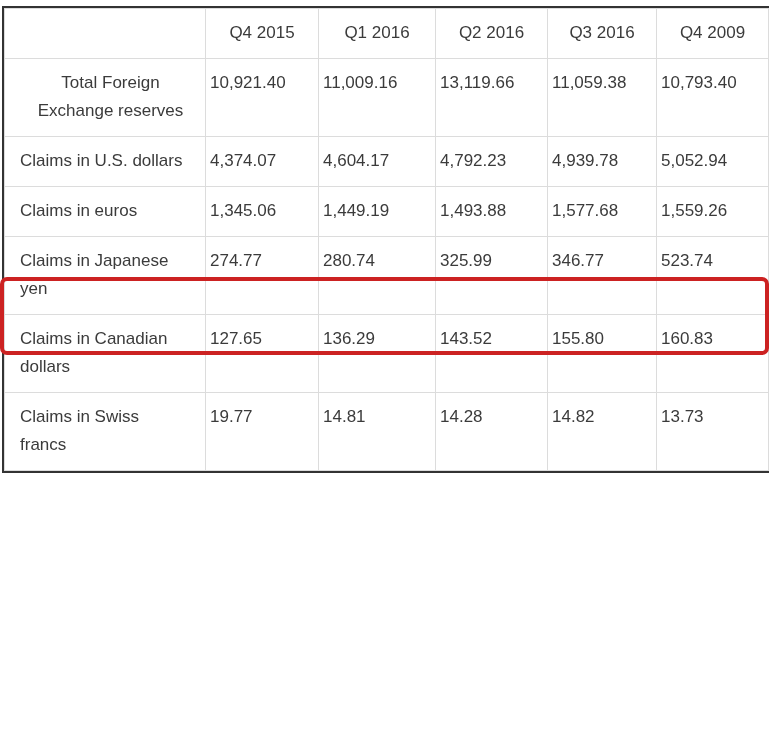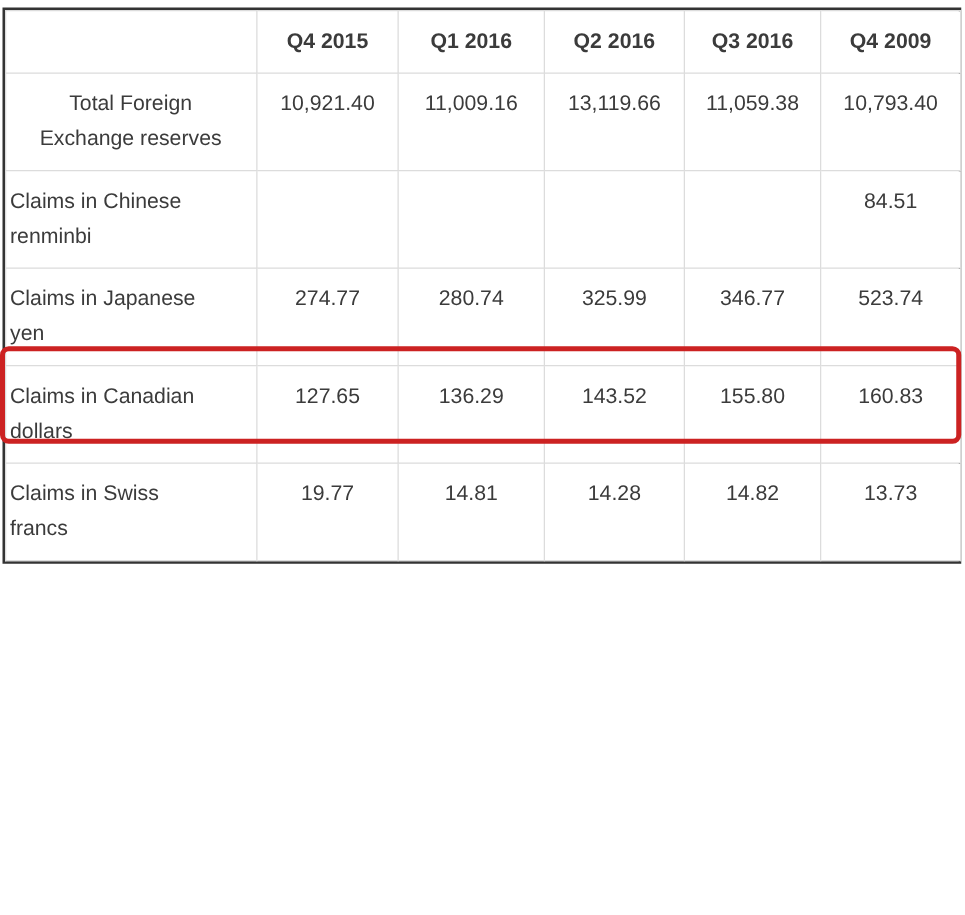--- a/index.html
+++ b/index.html
@@ -49,28 +49,26 @@
     font-size: 17px;
     line-height: 28px;
     font-weight: normal;
     color: var(--text);
     padding: 10px 4px 11px 4px;
     background: #fff;
     overflow: hidden;
   }
   thead th {
     height: 49px;
-    font-weight: bold;
   }
   td.num {
-    text-align: center;
   }
   td.label {
     text-align: left;
-    padding-left: 3px;
+    padding-left: 15px;
   }
   tbody tr:first-child td.label {
     text-align: center;
   }
   .line { display: block; }
   .line-text { display: inline; }
   sup {
     font-size: 12px;
     line-height: 0;
     vertical-align: super;
@@ -118,28 +116,37 @@
               <span class="line"><span class="line-text">Exchange reserves</span></span>
             </td>
             <td class="num">10,921.40</td>
             <td class="num">11,009.16</td>
             <td class="num">13,119.66</td>
             <td class="num">11,059.38</td>
             <td class="num">10,793.40</td>
           </tr>
           <tr>
             <td class="label">
-              <span class="line"><span class="line-text">Claims in Chinese</span></span>
-              <span class="line"><span class="line-text">renminbi</span></span>
+              <span class="line"><span class="line-text">Claims in U.S. dollars</span></span>
             </td>
-            <td class="num"></td>
-            <td class="num"></td>
-            <td class="num"></td>
-            <td class="num"></td>
-            <td class="num">84.51</td>
+            <td class="num">4,374.07</td>
+            <td class="num">4,604.17</td>
+            <td class="num">4,792.23</td>
+            <td class="num">4,939.78</td>
+            <td class="num">5,052.94</td>
+          </tr>
+          <tr>
+            <td class="label">
+              <span class="line"><span class="line-text">Claims in euros</span></span>
+            </td>
+            <td class="num">1,345.06</td>
+            <td class="num">1,449.19</td>
+            <td class="num">1,493.88</td>
+            <td class="num">1,577.68</td>
+            <td class="num">1,559.26</td>
           </tr>
           <tr>
             <td class="label">
               <span class="line"><span class="line-text">Claims in Japanese</span></span>
               <span class="line"><span class="line-text">yen</span></span>
             </td>
             <td class="num">274.77</td>
             <td class="num">280.74</td>
             <td class="num">325.99</td>
             <td class="num">346.77</td>

